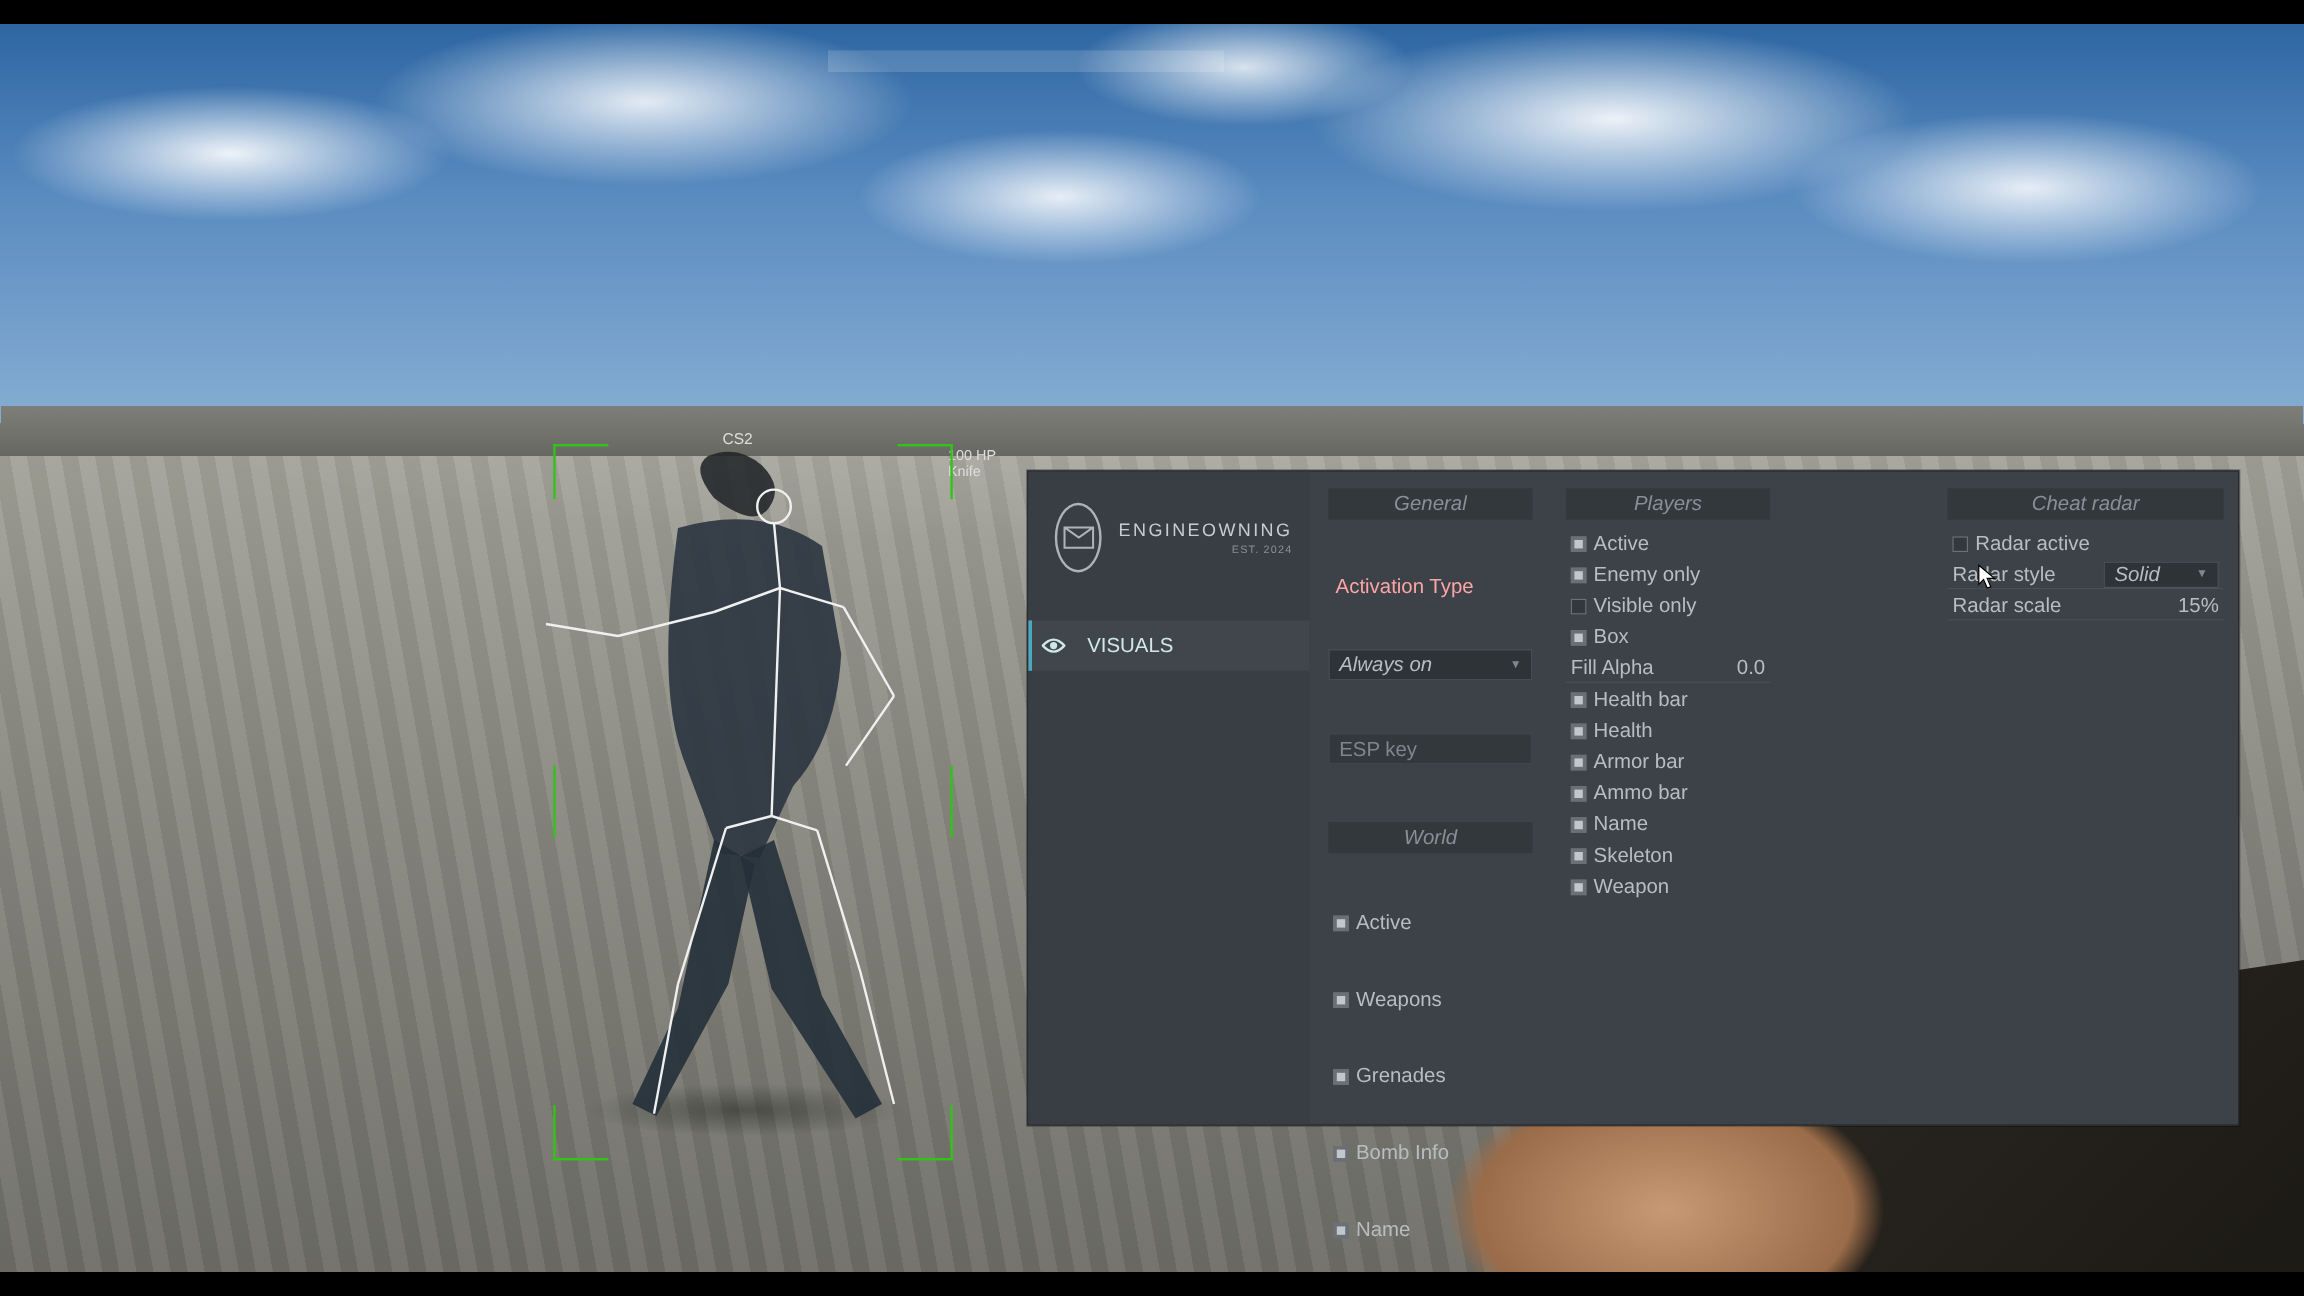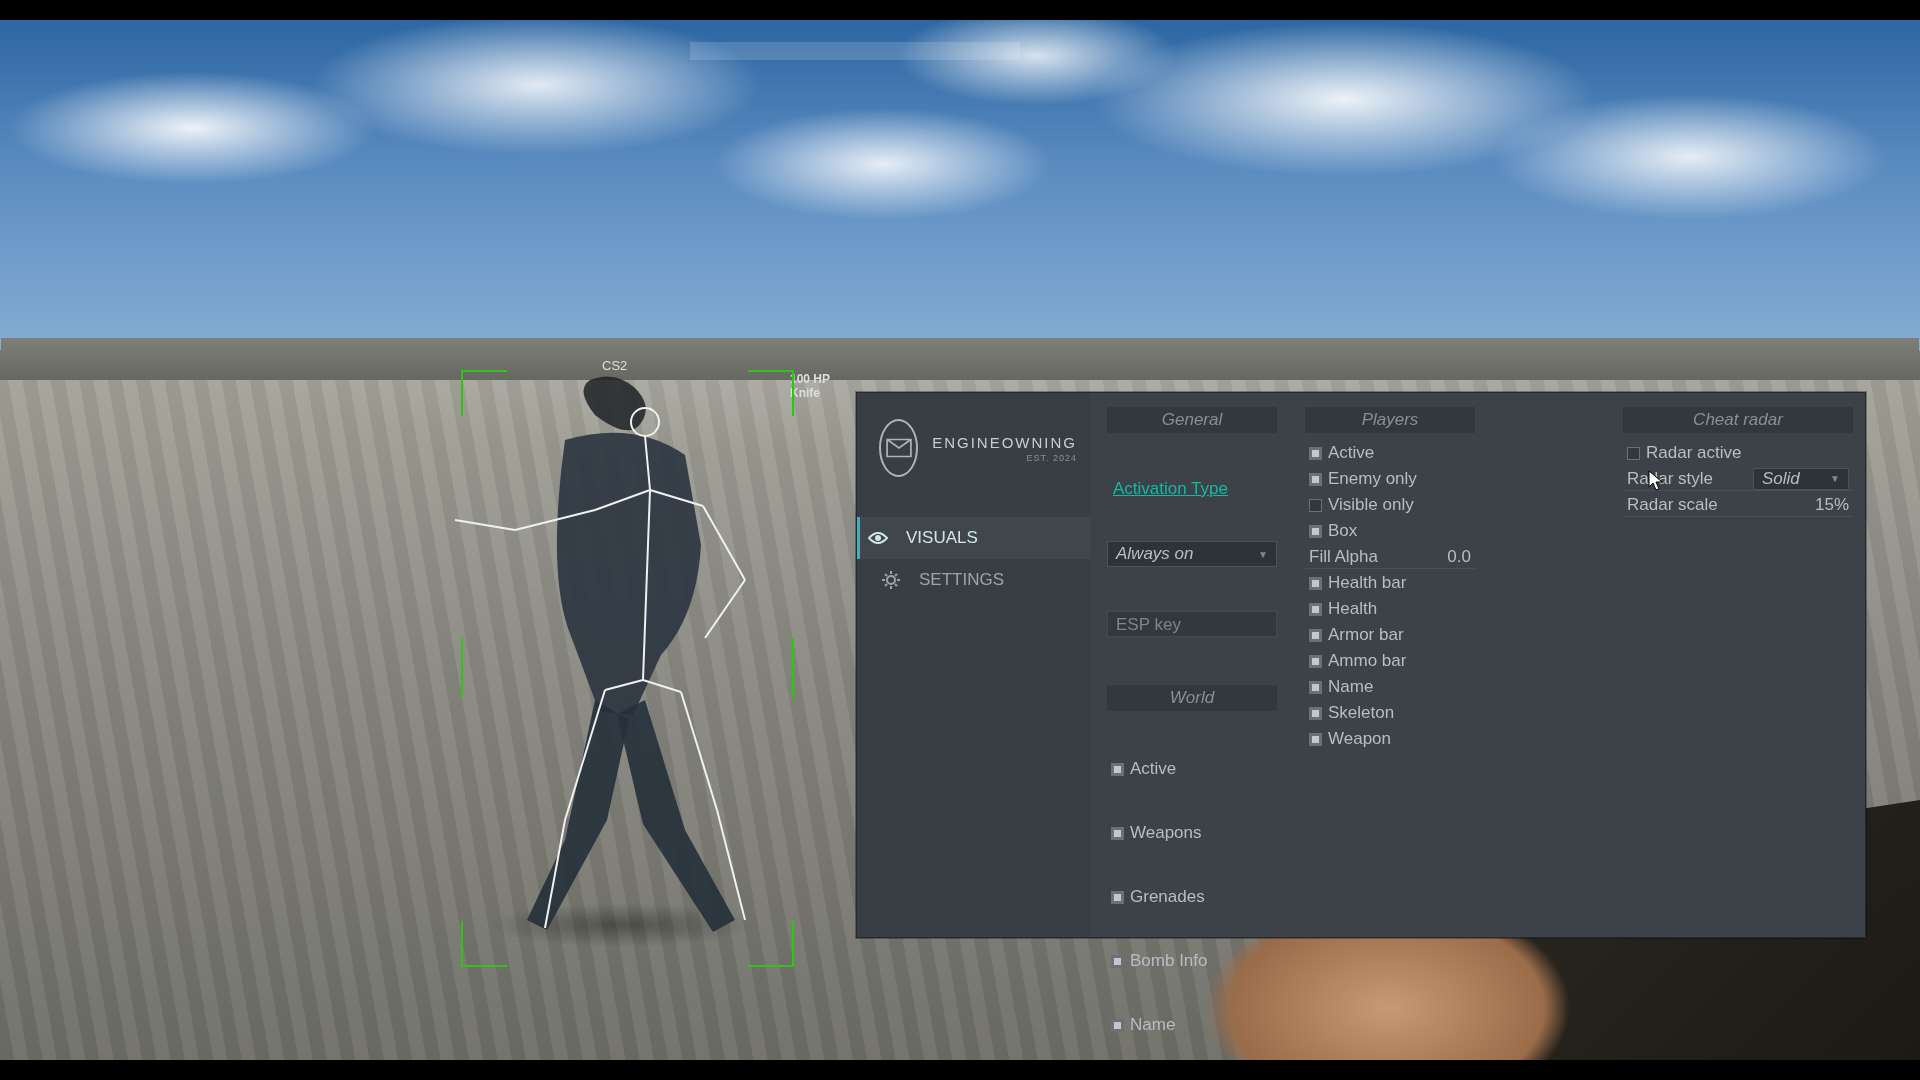--- a/index.html
+++ b/index.html
@@ -66,21 +66,21 @@
 .espbox .ml{left:0;top:268px;}
 .espbox .mr{right:0;top:268px;}
 
 
 .esp-name{
   position:absolute; left:602px; top:338px;
   color:#dedede; font-size:13px;
 }
 .esp-hp{
   position:absolute; left:790px; top:352px;
-  color:#dedede; font-size:12px; line-height:14px;font-weight:bold;
+  color:#dedede; font-size:12px; line-height:14px;
 }
 
 
 .skel{position:absolute;left:445px;top:360px;width:360px;height:580px;}
 .skel svg{width:100%;height:100%;overflow:visible;}
 .bone{stroke:#f0f0f0;stroke-width:2;fill:none;}
 
 
 .shadow{
   position:absolute; left:430px; top:870px; width:380px; height:70px;
@@ -134,21 +134,21 @@
   display:flex;flex-direction:column;gap:2px;
 }
 .col1{left:250px;gap:40px;}
 .col2{left:448px;}
 .col3{left:766px;width:230px;}
 .sec-title{
   text-align:center;color:#8a8f94;font-style:italic;
   background:#33383d;height:26px;line-height:26px;margin-bottom:6px;
 }
 .col1 .sec-title.general{margin-bottom:4px;}
-.lbl{color:#14b8a6;padding:2px 6px;text-decoration:underline;}
+.lbl{color:#fca5a5;padding:2px 6px;}
 .dd{
   height:26px;background:#2e3338;border:1px solid #4d5258;
   display:flex;align-items:center;justify-content:space-between;
   padding:0 8px;cursor:pointer;margin-bottom:4px;font-style:italic;
 }
 .dd .tri{font-size:10px;color:#818790;}
 .inp{
   height:26px;background:#33383d;border:1px solid #44494f;
   padding:0 8px;color:#7f858b;line-height:26px;margin-bottom:8px;
 }
@@ -243,27 +243,20 @@
          </span>
        </div>
 
        <div class="nav-item active">
          <span class="ic"><svg viewBox="0 0 20 20">
                 <path d="M1 10q9-10 18 0q-9 10-18 0z" fill="none" stroke="#cfe8e6" stroke-width="2"></path>
                 <circle cx="10" cy="10" r="3" fill="#cfe8e6"></circle>
               </svg></span>
          <span>VISUALS</span>
        </div>
-       <div class="nav-item">
-         <span class="ic"><svg viewBox="0 0 20 20">
-                <circle cx="10" cy="10" r="4" fill="none" stroke="#9ea3a8" stroke-width="2"></circle>
-                <path d="M10 1v3M10 16v3M1 10h3M16 10h3M4 4l2 2M14 14l2 2M16 4l-2 2M4 16l2-2" stroke="#9ea3a8" stroke-width="2"></path>
-              </svg></span>
-         <span>SETTINGS</span>
-       </div>
      </div>
 
      <div class="col col1">
        <div class="sec-title general">General</div>
        <div class="lbl">Activation Type</div>
        <div class="dd">
          <span>Always on</span>
          <span class="tri">▼</span>
        </div>
        <div class="inp">

